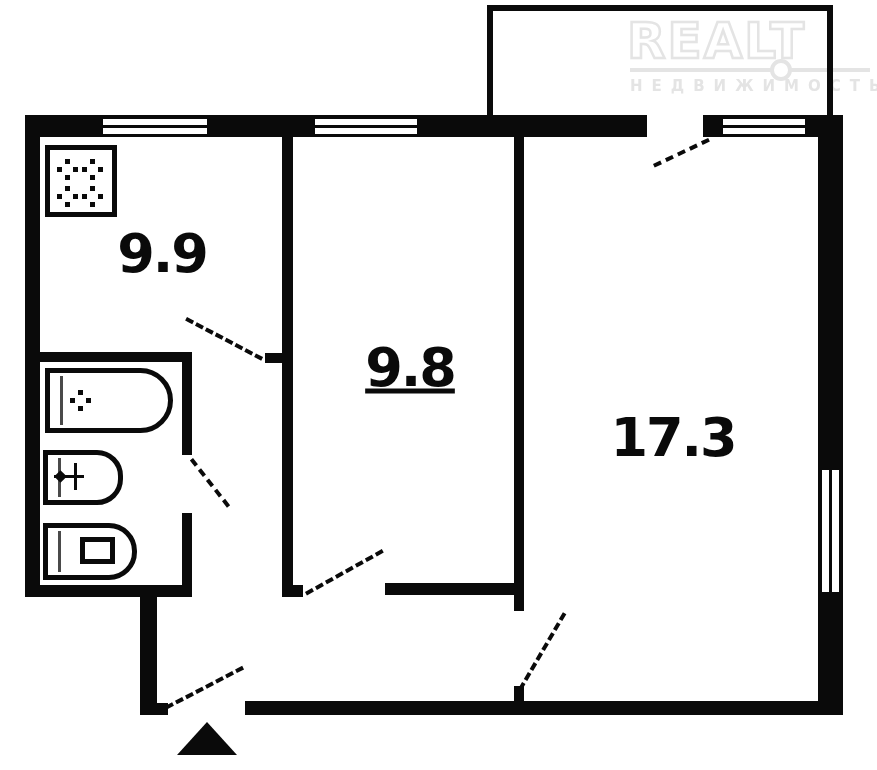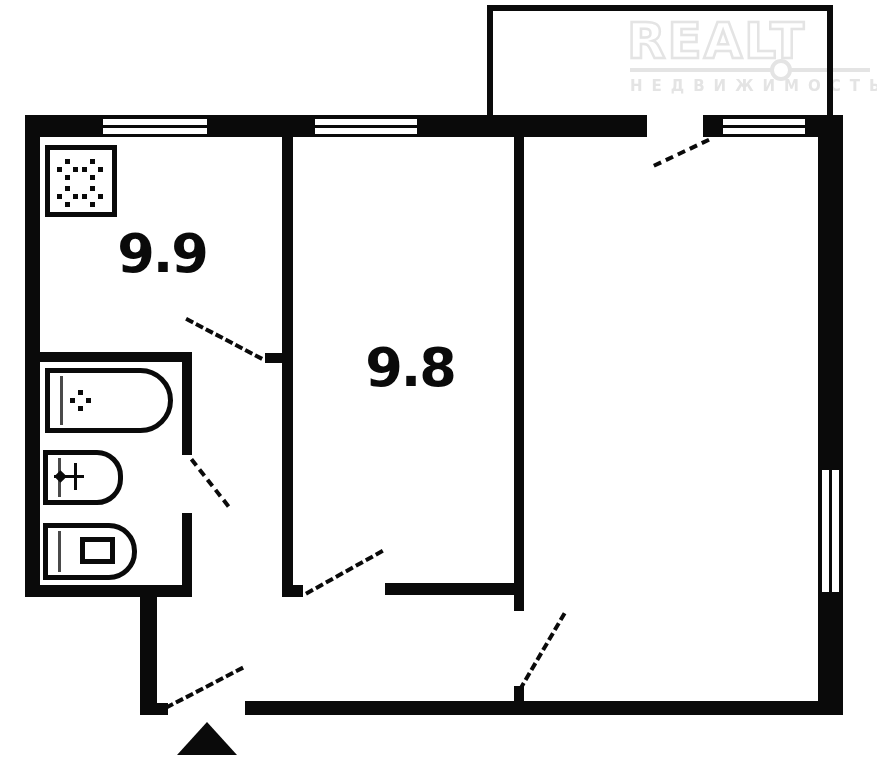--- a/index.html
+++ b/index.html
@@ -110,15 +110,16 @@
   </div>
 
   <div class="fixture" style="left:43px;top:523px;width:84px;height:47px;border-radius:0 28px 28px 0;">
     <div class="vline" style="left:10px;"></div>
     <div class="innerrect" style="left:32px;top:9px;width:25px;height:17px;"></div>
   </div>
 
   <div class="tri" style="left:177px;top:722px;"></div>
 
   <div class="room-label" style="left:162px;top:253px;">9.9</div>
-  <div class="room-label" style="left:410px;top:367px;">9.8</div>
+  <div class="room-label" style="left:410px;top:367px;text-decoration:underline;">9.8</div>
+  <div class="room-label" style="left:673px;top:437px;">17.3</div>
 
 </div>
 
 </body></html>

